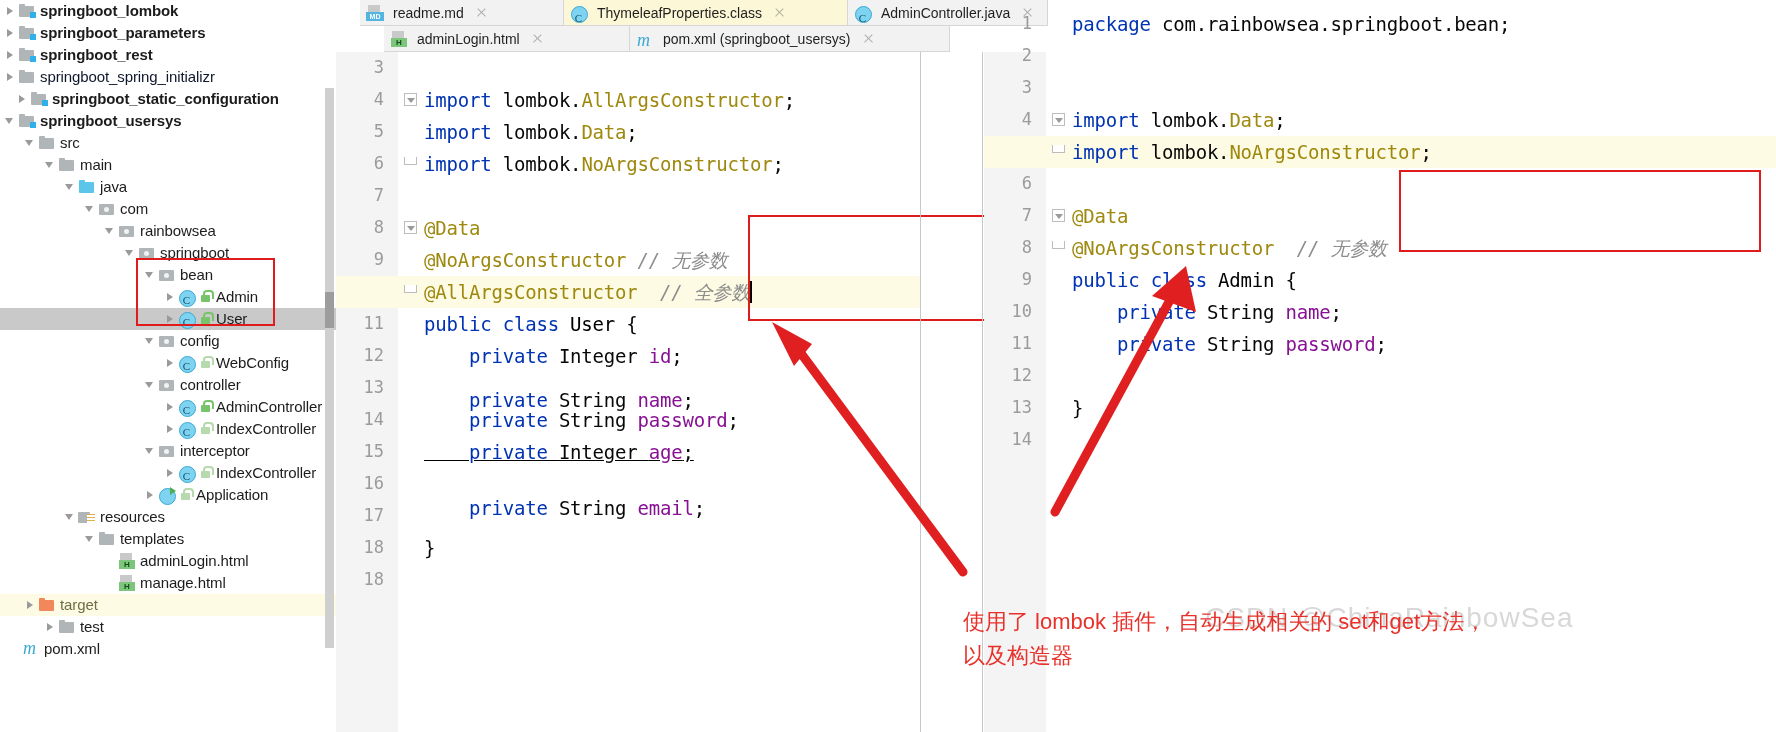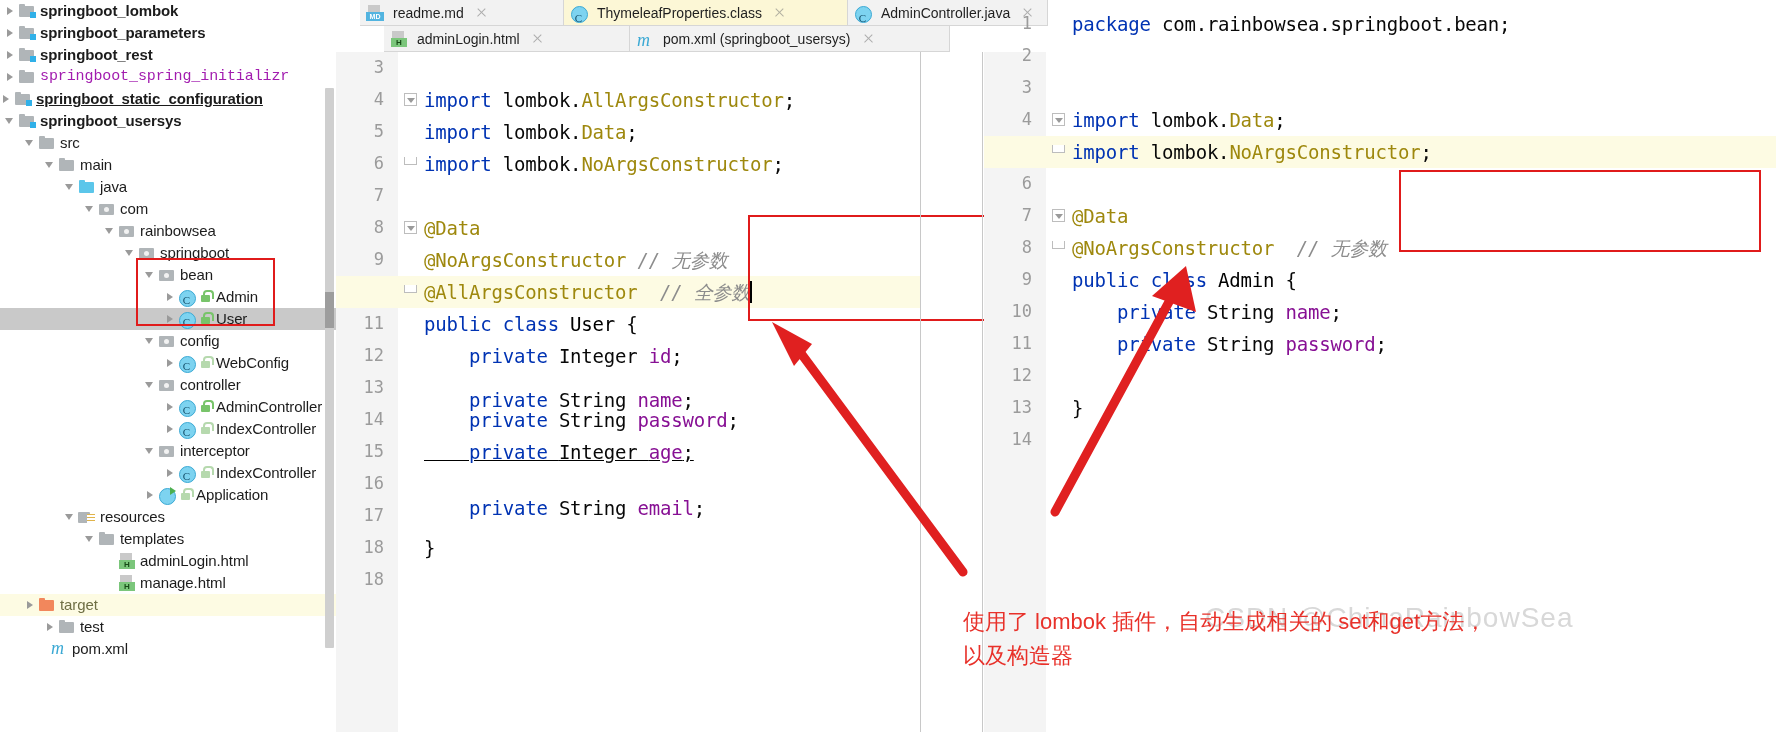--- a/index.html
+++ b/index.html
@@ -18,21 +18,21 @@
   }
   .tree-row {
     position: relative; height: 22px; line-height: 22px;
     white-space: nowrap; font-size: 15px; color: #1c1c1c;
     display: flex; align-items: center;
   }
   .tree-row.selected { background: #c9c9c9; }
   .tree-row.highlighted { background: #fdfbe3; }
   .tree-row .lbl { font-size: 15px; letter-spacing: -0.1px; }
   .tree-row.bold .lbl { font-weight: bold; }
-  .tree-row .lbl.grayed { color: #a21caf; font-family: Liberation Mono, monospace; }
+  .tree-row .lbl.grayed { color: #0f172a; }
   .tree-row .lbl.olive { color: #6f6f45; }
 
   .arrow {
     width: 14px; min-width: 14px; height: 22px; position: relative;
   }
   .arrow.collapsed::before {
     content: ""; position: absolute; left: 3px; top: 7px;
     border-left: 6px solid #9a9a9a;
     border-top: 4.5px solid transparent; border-bottom: 4.5px solid transparent;
   }
@@ -309,21 +309,21 @@
           <span class="ico ico-module">
             <i class="corner"></i>
           </span>
           <span class="lbl">springboot_rest</span>
         </div>
         <div class="tree-row" style="padding-left: 4px;">
           <span class="arrow collapsed"></span>
           <span class="ico ico-folder"></span>
           <span class="lbl grayed">springboot_spring_initializr</span>
         </div>
-        <div class="tree-row bold" style="padding-left: 0; text-decoration: underline;">
+        <div class="tree-row bold" style="padding-left: 16px;">
           <span class="arrow collapsed"></span>
           <span class="ico ico-module">
             <i class="corner"></i>
           </span>
           <span class="lbl">springboot_static_configuration</span>
         </div>
         <div class="tree-row bold" style="padding-left: 4px;">
           <span class="arrow expanded"></span>
           <span class="ico ico-module">
             <i class="corner"></i>
@@ -445,21 +445,21 @@
         <div class="tree-row highlighted" style="padding-left: 24px;">
           <span class="arrow collapsed"></span>
           <span class="ico ico-folder-orange"></span>
           <span class="lbl olive">target</span>
         </div>
         <div class="tree-row" style="padding-left: 44px;">
           <span class="arrow collapsed"></span>
           <span class="ico ico-folder"></span>
           <span class="lbl">test</span>
         </div>
-        <div class="tree-row" style="padding-left: 36px;">
+        <div class="tree-row" style="padding-left: 8px;">
           <span class="arrow none"></span>
           <span class="ico ico-maven"></span>
           <span class="lbl">pom.xml</span>
         </div>
       </div>
     <div id="bean-redbox"></div>
     <div id="sidebar-scroll">
       <div id="sidebar-scroll-thumb"></div>
     </div>
   </div>

